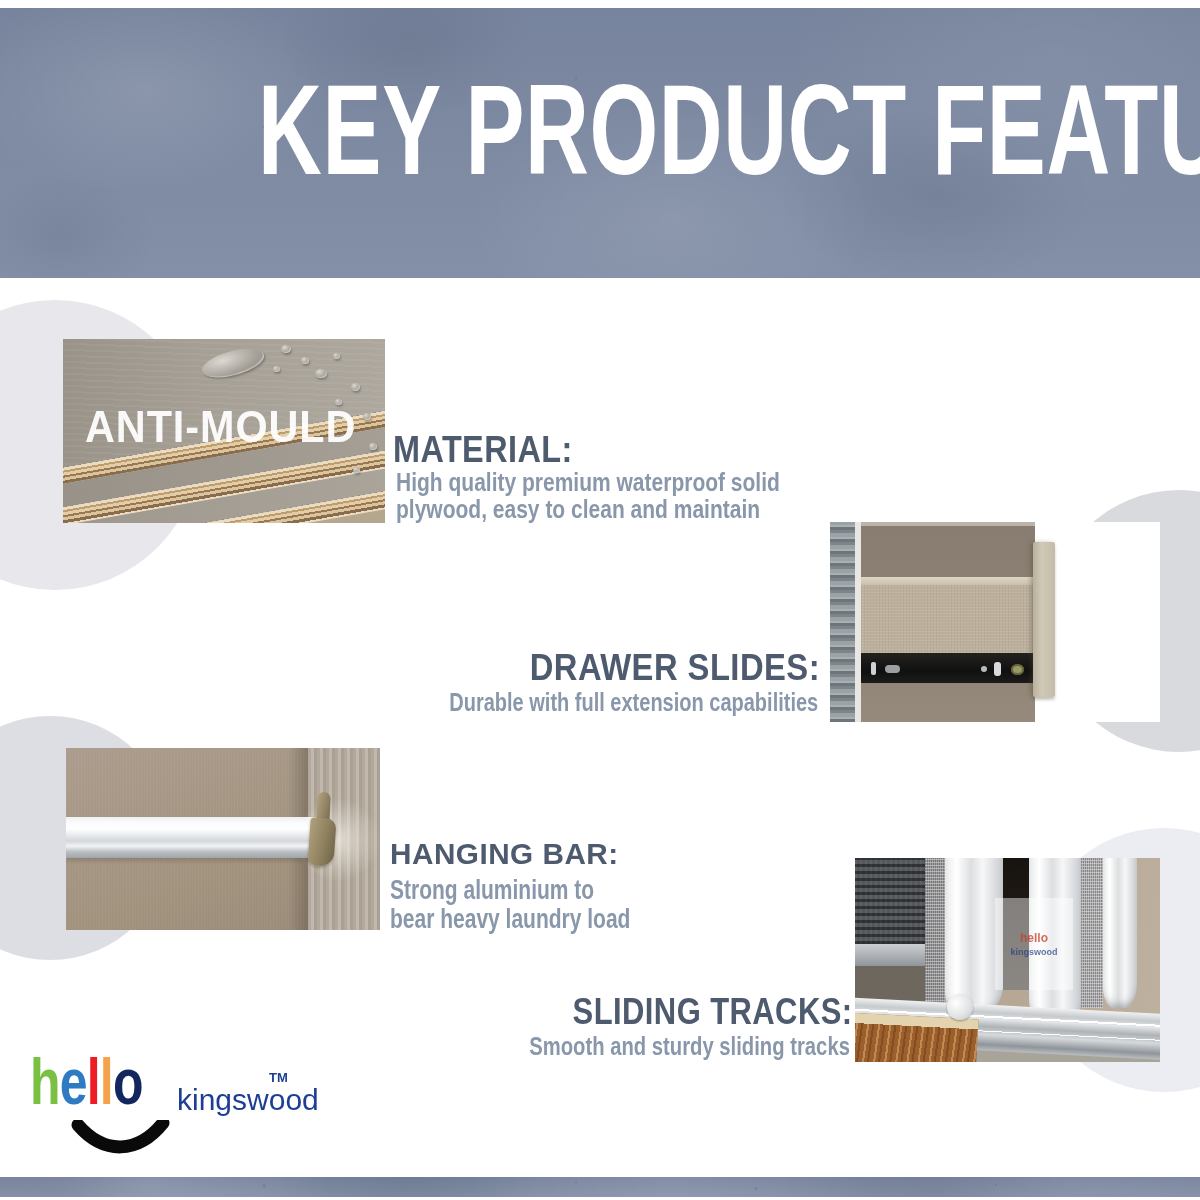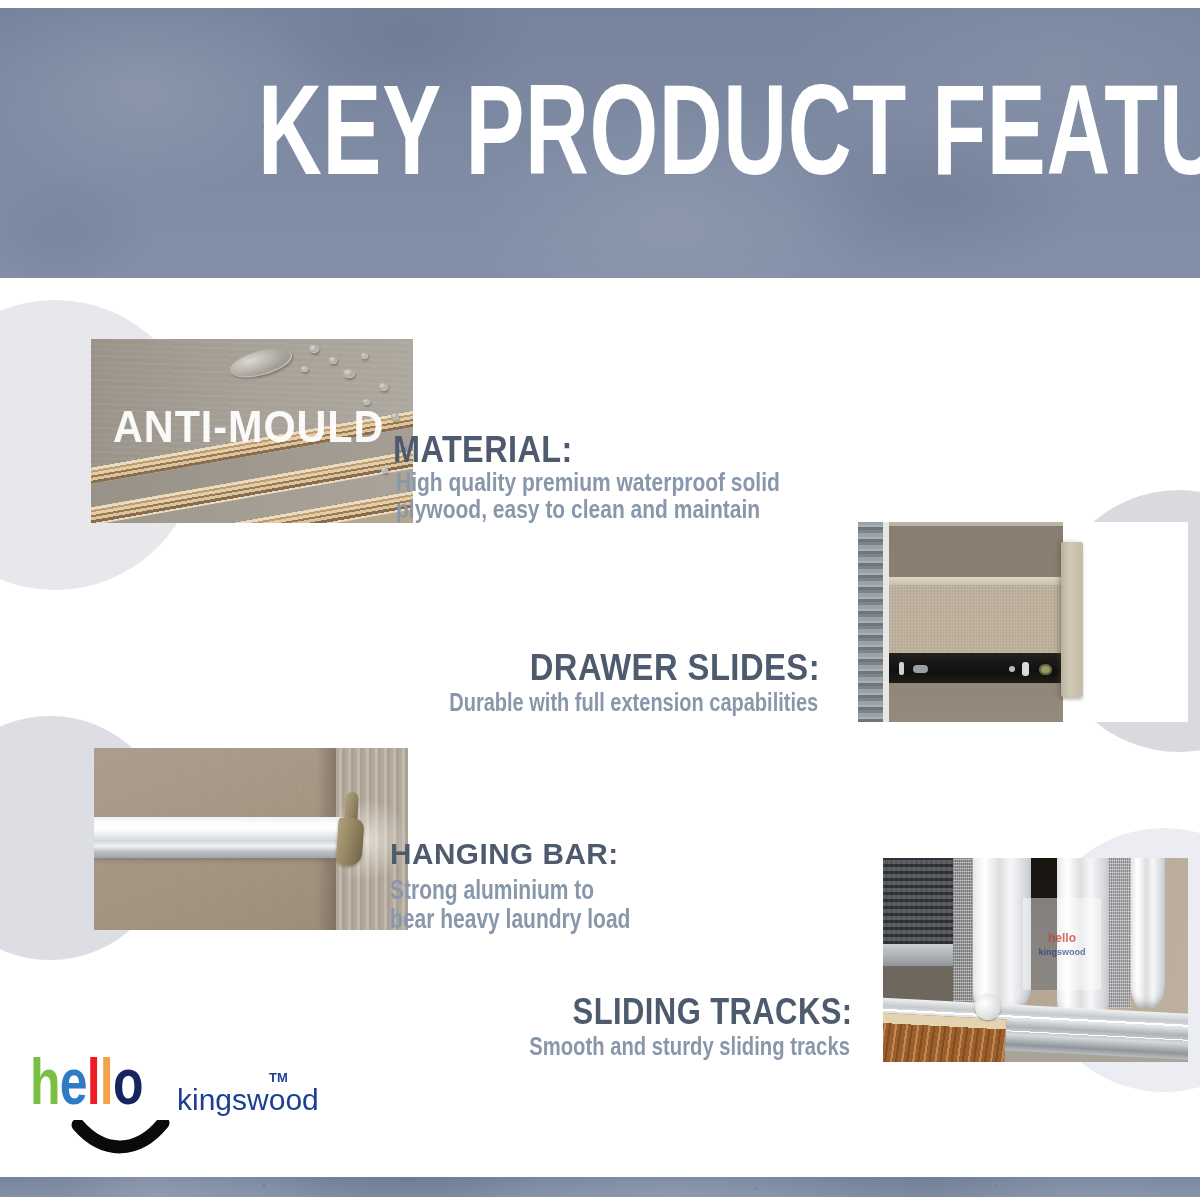--- a/index.html
+++ b/index.html
@@ -30,21 +30,21 @@
     letter-spacing:1px; }
 
   
   .decor-circle { position:absolute; border-radius:50%; }
   #circle-tl { left:-90px;  top:300px; width:290px; height:290px; background:#e8e8ec; }
   #circle-ml { left:-72px;  top:716px; width:244px; height:244px; background:#dddee3; }
   #circle-tr { left:1048px; top:490px; width:262px; height:262px; background:#d8dade; }
   #circle-br { left:1032px; top:828px; width:264px; height:264px; background:#ebedf2; }
 
   
-  .photo { position:absolute; overflow:hidden;margin-left:28px; }
+  .photo { position:absolute; overflow:hidden; }
   .photo * { position:absolute; }
 
   
   #plywood-photo { left:63px; top:339px; width:322px; height:184px;
     background:linear-gradient(168deg,#cabca2 0%,#c2b49a 55%,#b4a68c 100%); }
   .ply-stack { left:-80px; top:-140px; width:560px; height:420px; transform:rotate(-10deg); }
   .ply-stack > div { position:absolute; left:0; width:560px; }
   .ply-face { background:linear-gradient(100deg,#8f897f 0%,#a6a096 45%,#b4afa6 100%);
     background-image:repeating-linear-gradient(12deg, rgba(255,255,255,.05) 0 2px, transparent 2px 6px),
       linear-gradient(100deg,#8f897f 0%,#a6a096 45%,#b4afa6 100%); }

